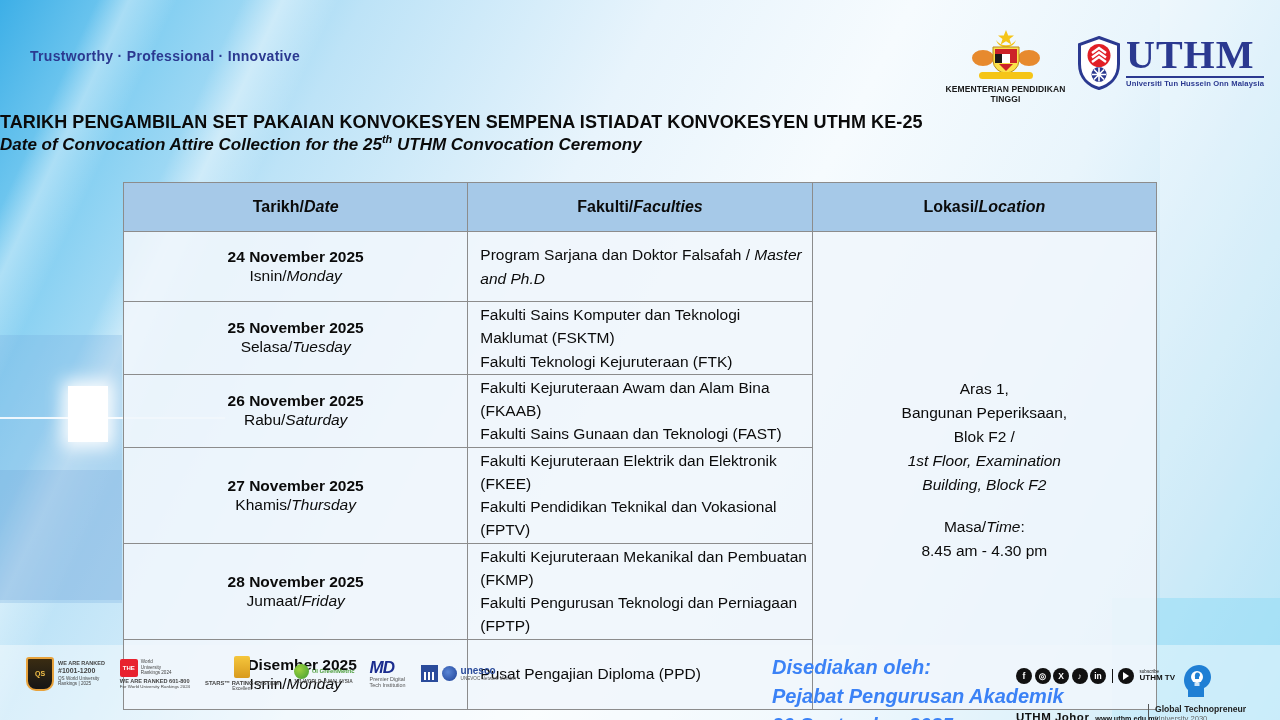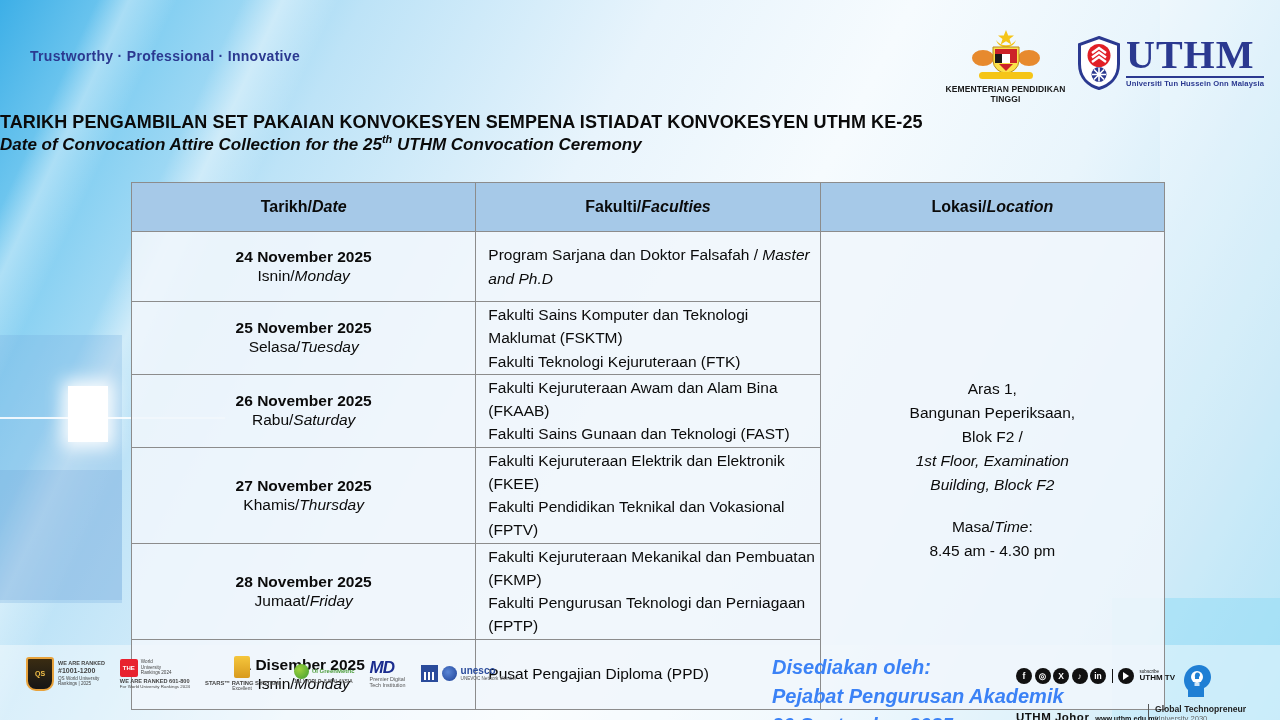--- a/index.html
+++ b/index.html
@@ -31,21 +31,21 @@
   .gov-caption{font-size:8.5px;font-weight:bold;color:#1a1a1a;margin-top:2px;letter-spacing:.1px;}
   .uthm{position:absolute;left:1078px;top:36px;display:flex;align-items:flex-start;gap:6px;}
   .uthm-acronym{font-size:40px;line-height:38px;font-weight:bold;color:#2b3990;letter-spacing:1px;font-family:"Liberation Serif",serif;}
   .uthm-fullname{font-size:7.6px;font-weight:bold;color:#2b3990;border-top:2px solid #2b3990;margin-top:2px;padding-top:1px;letter-spacing:.15px;}
 
   .title-wrap{position:absolute;left:0;top:112px;width:1280px;color:#0b0b0b;}
   .title1{font-size:18px;font-weight:bold;letter-spacing:.1px;}
   .title2{font-size:17px;font-weight:bold;font-style:italic;}
   .title2 sup{font-size:11px;}
 
-  table.schedule{position:absolute;left:131px;top:182px;width:1034px;border-collapse:collapse;table-layout:fixed;}
+  table.schedule{position:absolute;left:123px;top:182px;width:1034px;border-collapse:collapse;table-layout:fixed;}
   table.schedule th,table.schedule td{border:1px solid #8c8c8c;}
   table.schedule th{
     background:#a6c9e8;height:46px;font-size:16px;font-weight:bold;color:#0b0b0b;text-align:center;
   }
   table.schedule td{background:rgba(240,246,252,.88);height:67px;font-size:15.5px;color:#0b0b0b;vertical-align:middle;}
   td.date-cell{text-align:center;width:239px;}
   td.date-cell .d1{font-weight:bold;}
   td.date-cell .d2{margin-top:1px;}
   td.fac-cell{width:559px;padding-left:12px;line-height:1.5;}
   td.loc-cell{width:232px;text-align:center;line-height:1.55;}

